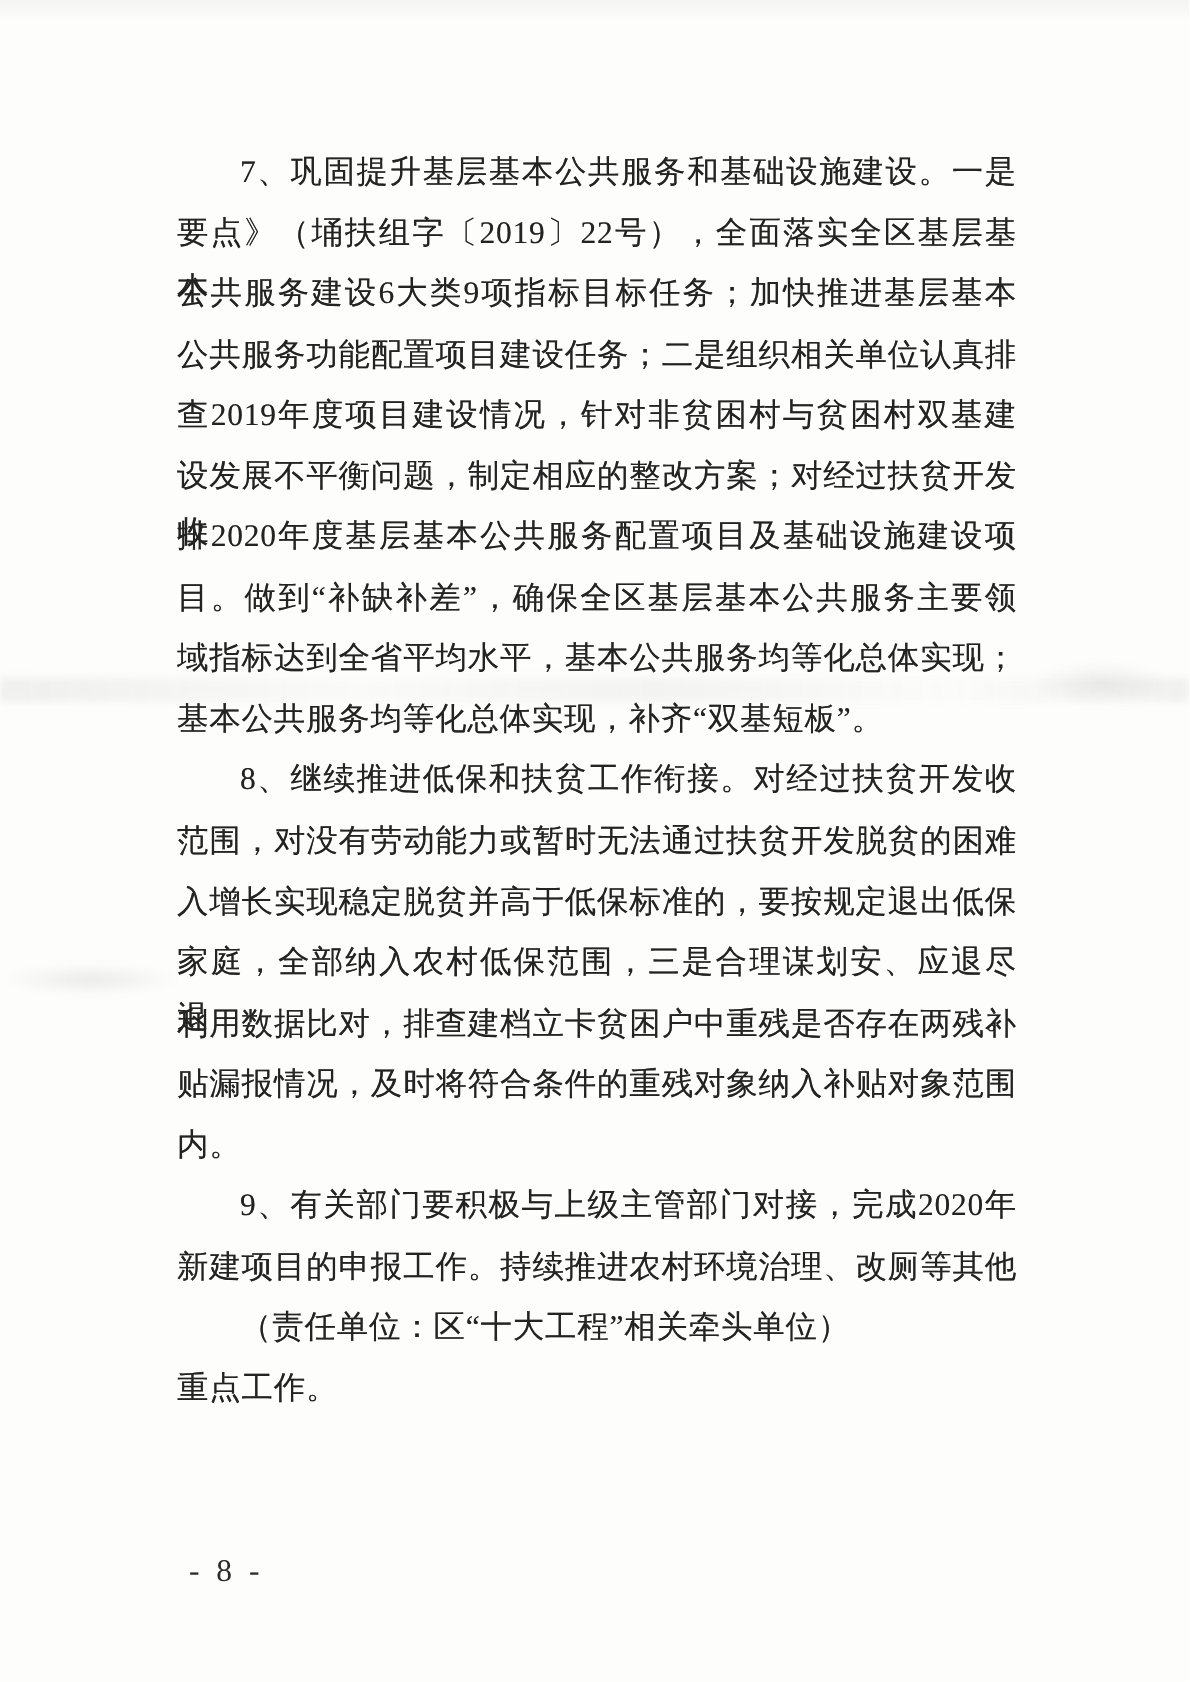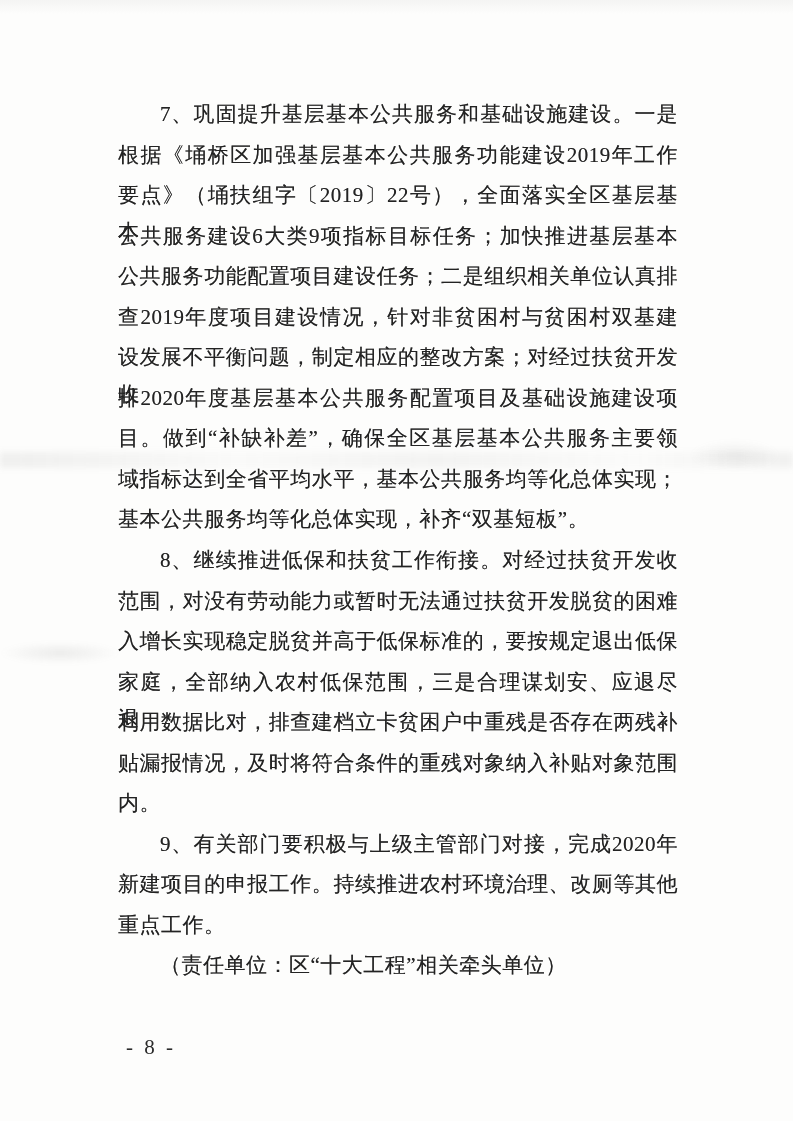--- a/index.html
+++ b/index.html
@@ -72,37 +72,36 @@
 </head>
 <body>
 
 <div class="scan-page">
   <div class="smudge smudge-streak-1"></div>
   <div class="smudge smudge-streak-2"></div>
   <div class="smudge smudge-blob-1"></div>
 
   <div class="doc-body">
       <div class="line justify indent">7、巩固提升基层基本公共服务和基础设施建设。一是</div>
-      <div class="line justify">根据《埇桥区加强基层基本公共服务功能建设2019年工作</div>
       <div class="line justify">要点》（埇扶组字〔2019〕22号），全面落实全区基层基本</div>
       <div class="line justify">公共服务建设6大类9项指标目标任务；加快推进基层基本</div>
       <div class="line justify">公共服务功能配置项目建设任务；二是组织相关单位认真排</div>
       <div class="line justify">查2019年度项目建设情况，针对非贫困村与贫困村双基建</div>
       <div class="line justify">设发展不平衡问题，制定相应的整改方案；对经过扶贫开发收</div>
       <div class="line justify">排2020年度基层基本公共服务配置项目及基础设施建设项</div>
       <div class="line justify">目。做到“补缺补差”，确保全区基层基本公共服务主要领</div>
       <div class="line justify">域指标达到全省平均水平，基本公共服务均等化总体实现；</div>
       <div class="line">基本公共服务均等化总体实现，补齐“双基短板”。</div>
       <div class="line justify indent">8、继续推进低保和扶贫工作衔接。对经过扶贫开发收</div>
       <div class="line justify">范围，对没有劳动能力或暂时无法通过扶贫开发脱贫的困难</div>
       <div class="line justify">入增长实现稳定脱贫并高于低保标准的，要按规定退出低保</div>
       <div class="line justify">家庭，全部纳入农村低保范围，三是合理谋划安、应退尽退。</div>
       <div class="line justify">利用数据比对，排查建档立卡贫困户中重残是否存在两残补</div>
       <div class="line justify">贴漏报情况，及时将符合条件的重残对象纳入补贴对象范围</div>
       <div class="line">内。</div>
       <div class="line justify indent">9、有关部门要积极与上级主管部门对接，完成2020年</div>
       <div class="line justify">新建项目的申报工作。持续推进农村环境治理、改厕等其他</div>
+      <div class="line indent">（责任单位：区“十大工程”相关牵头单位）</div>
       <div class="line">重点工作。</div>
-      <div class="line indent">（责任单位：区“十大工程”相关牵头单位）</div>
     </div>
 
   <div class="page-number">- 8 -</div>
 </div>
 
 </body></html>

